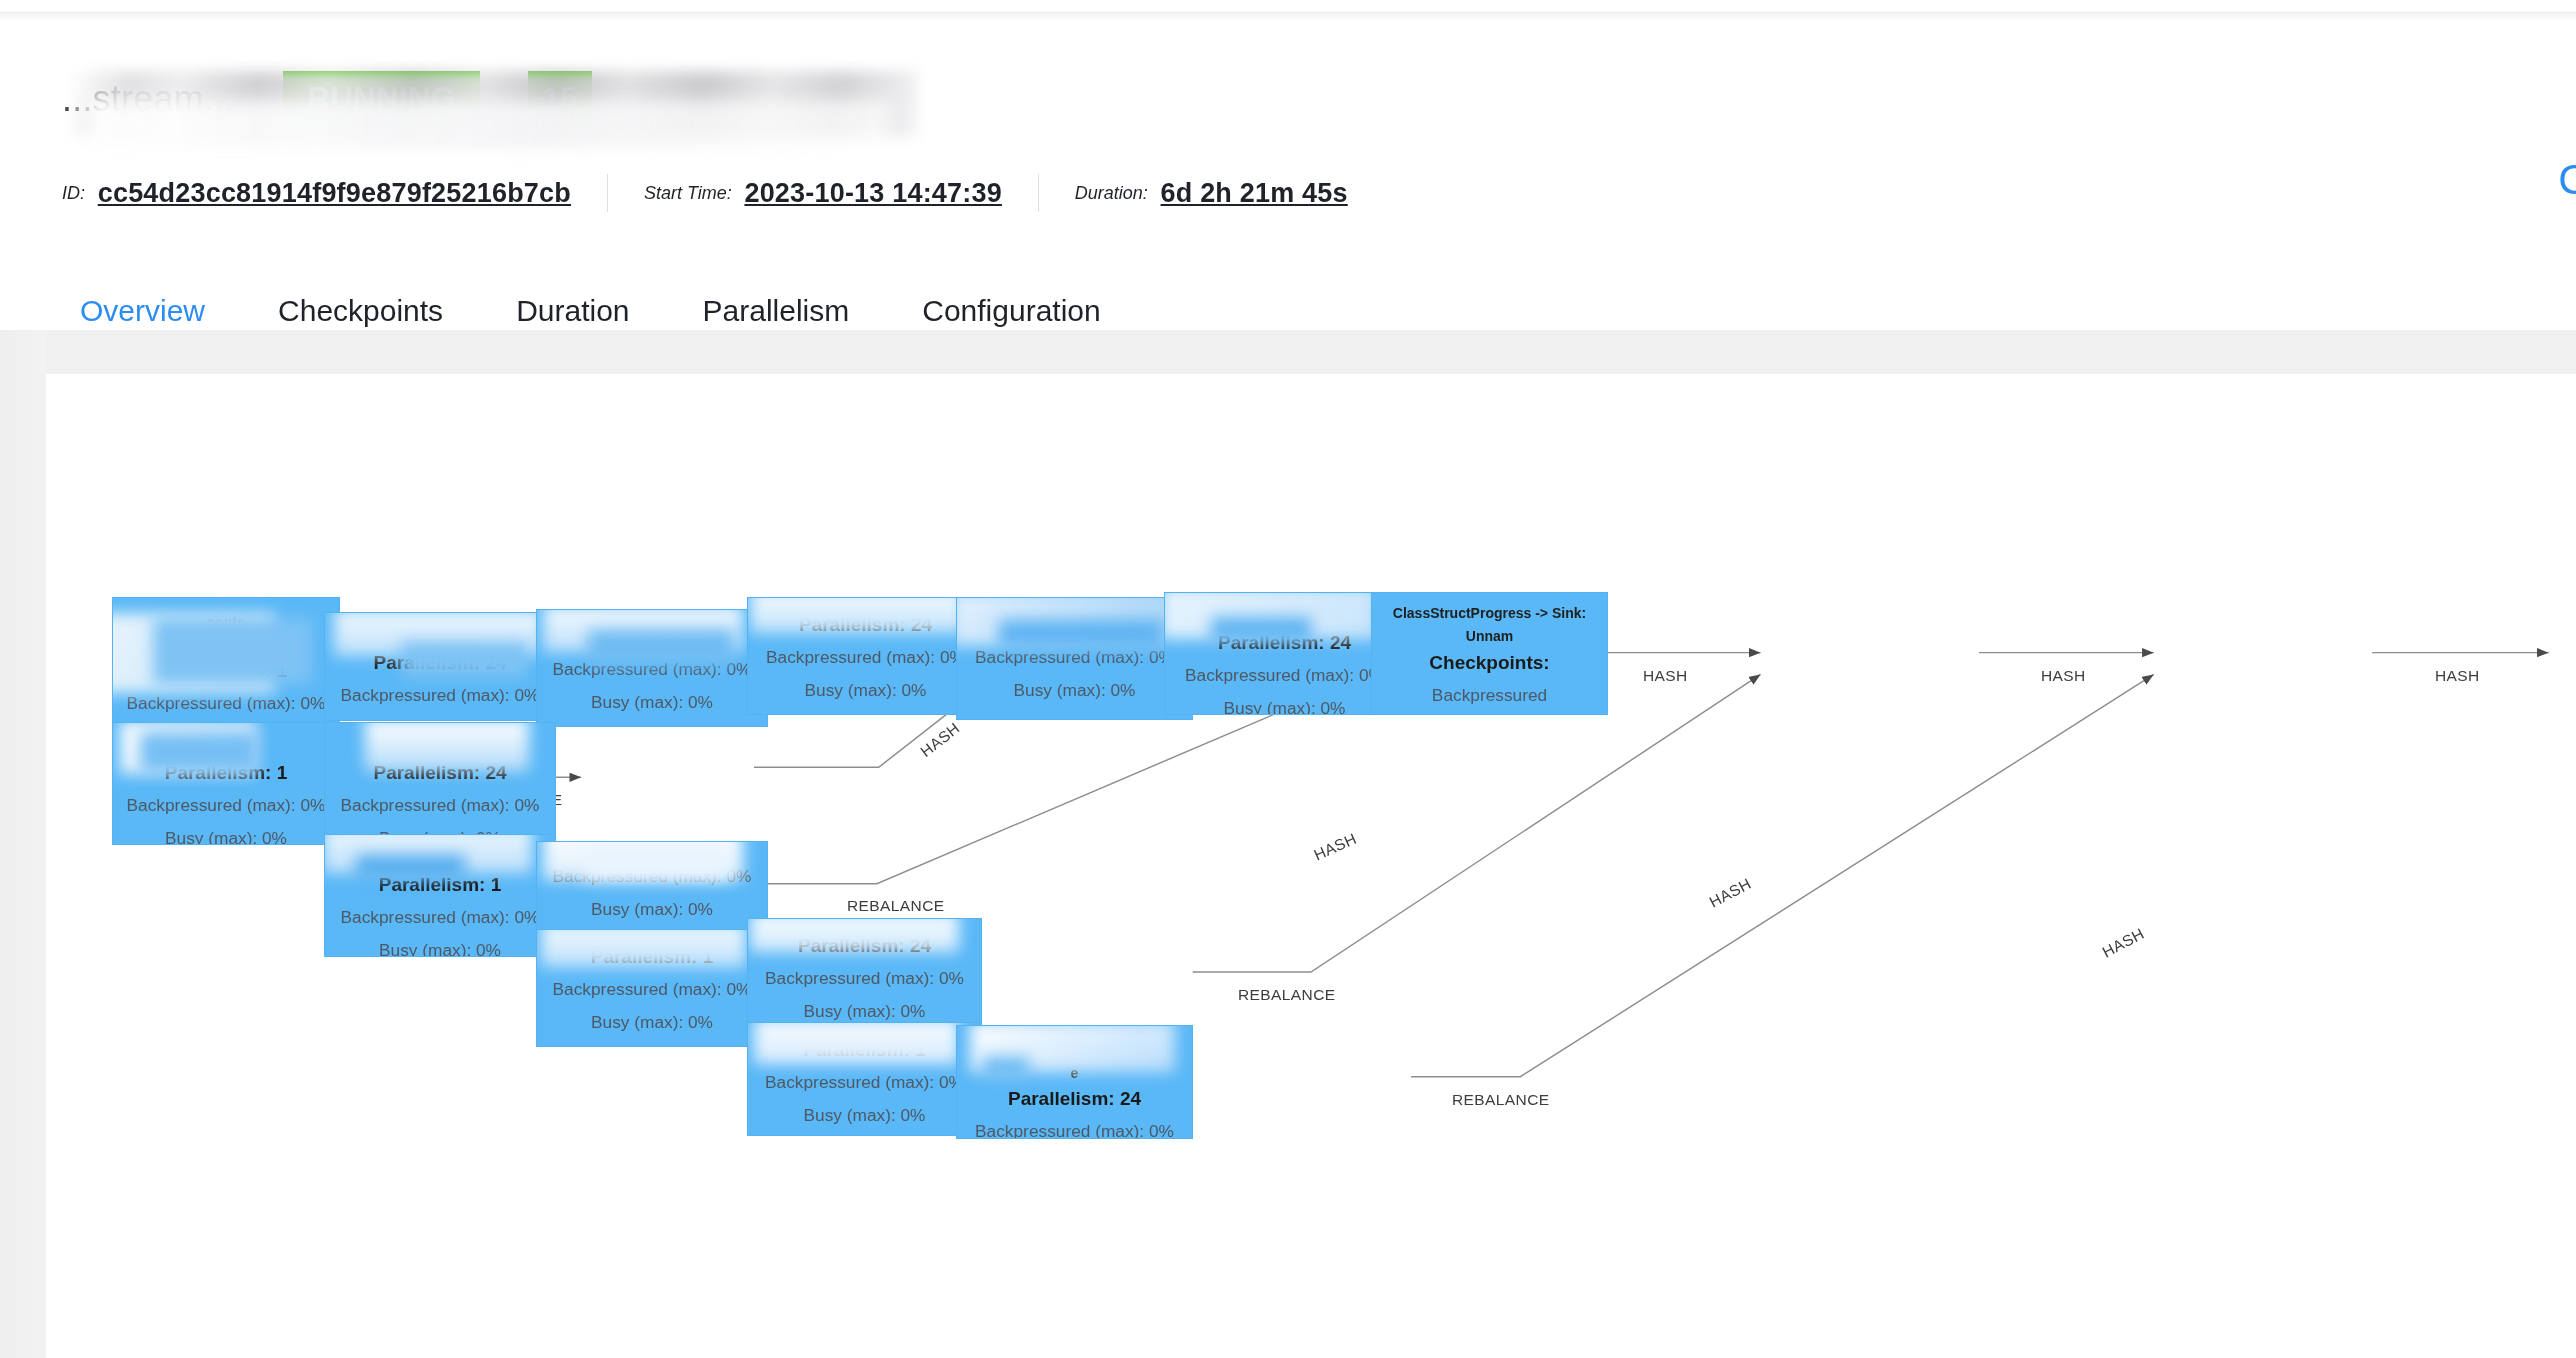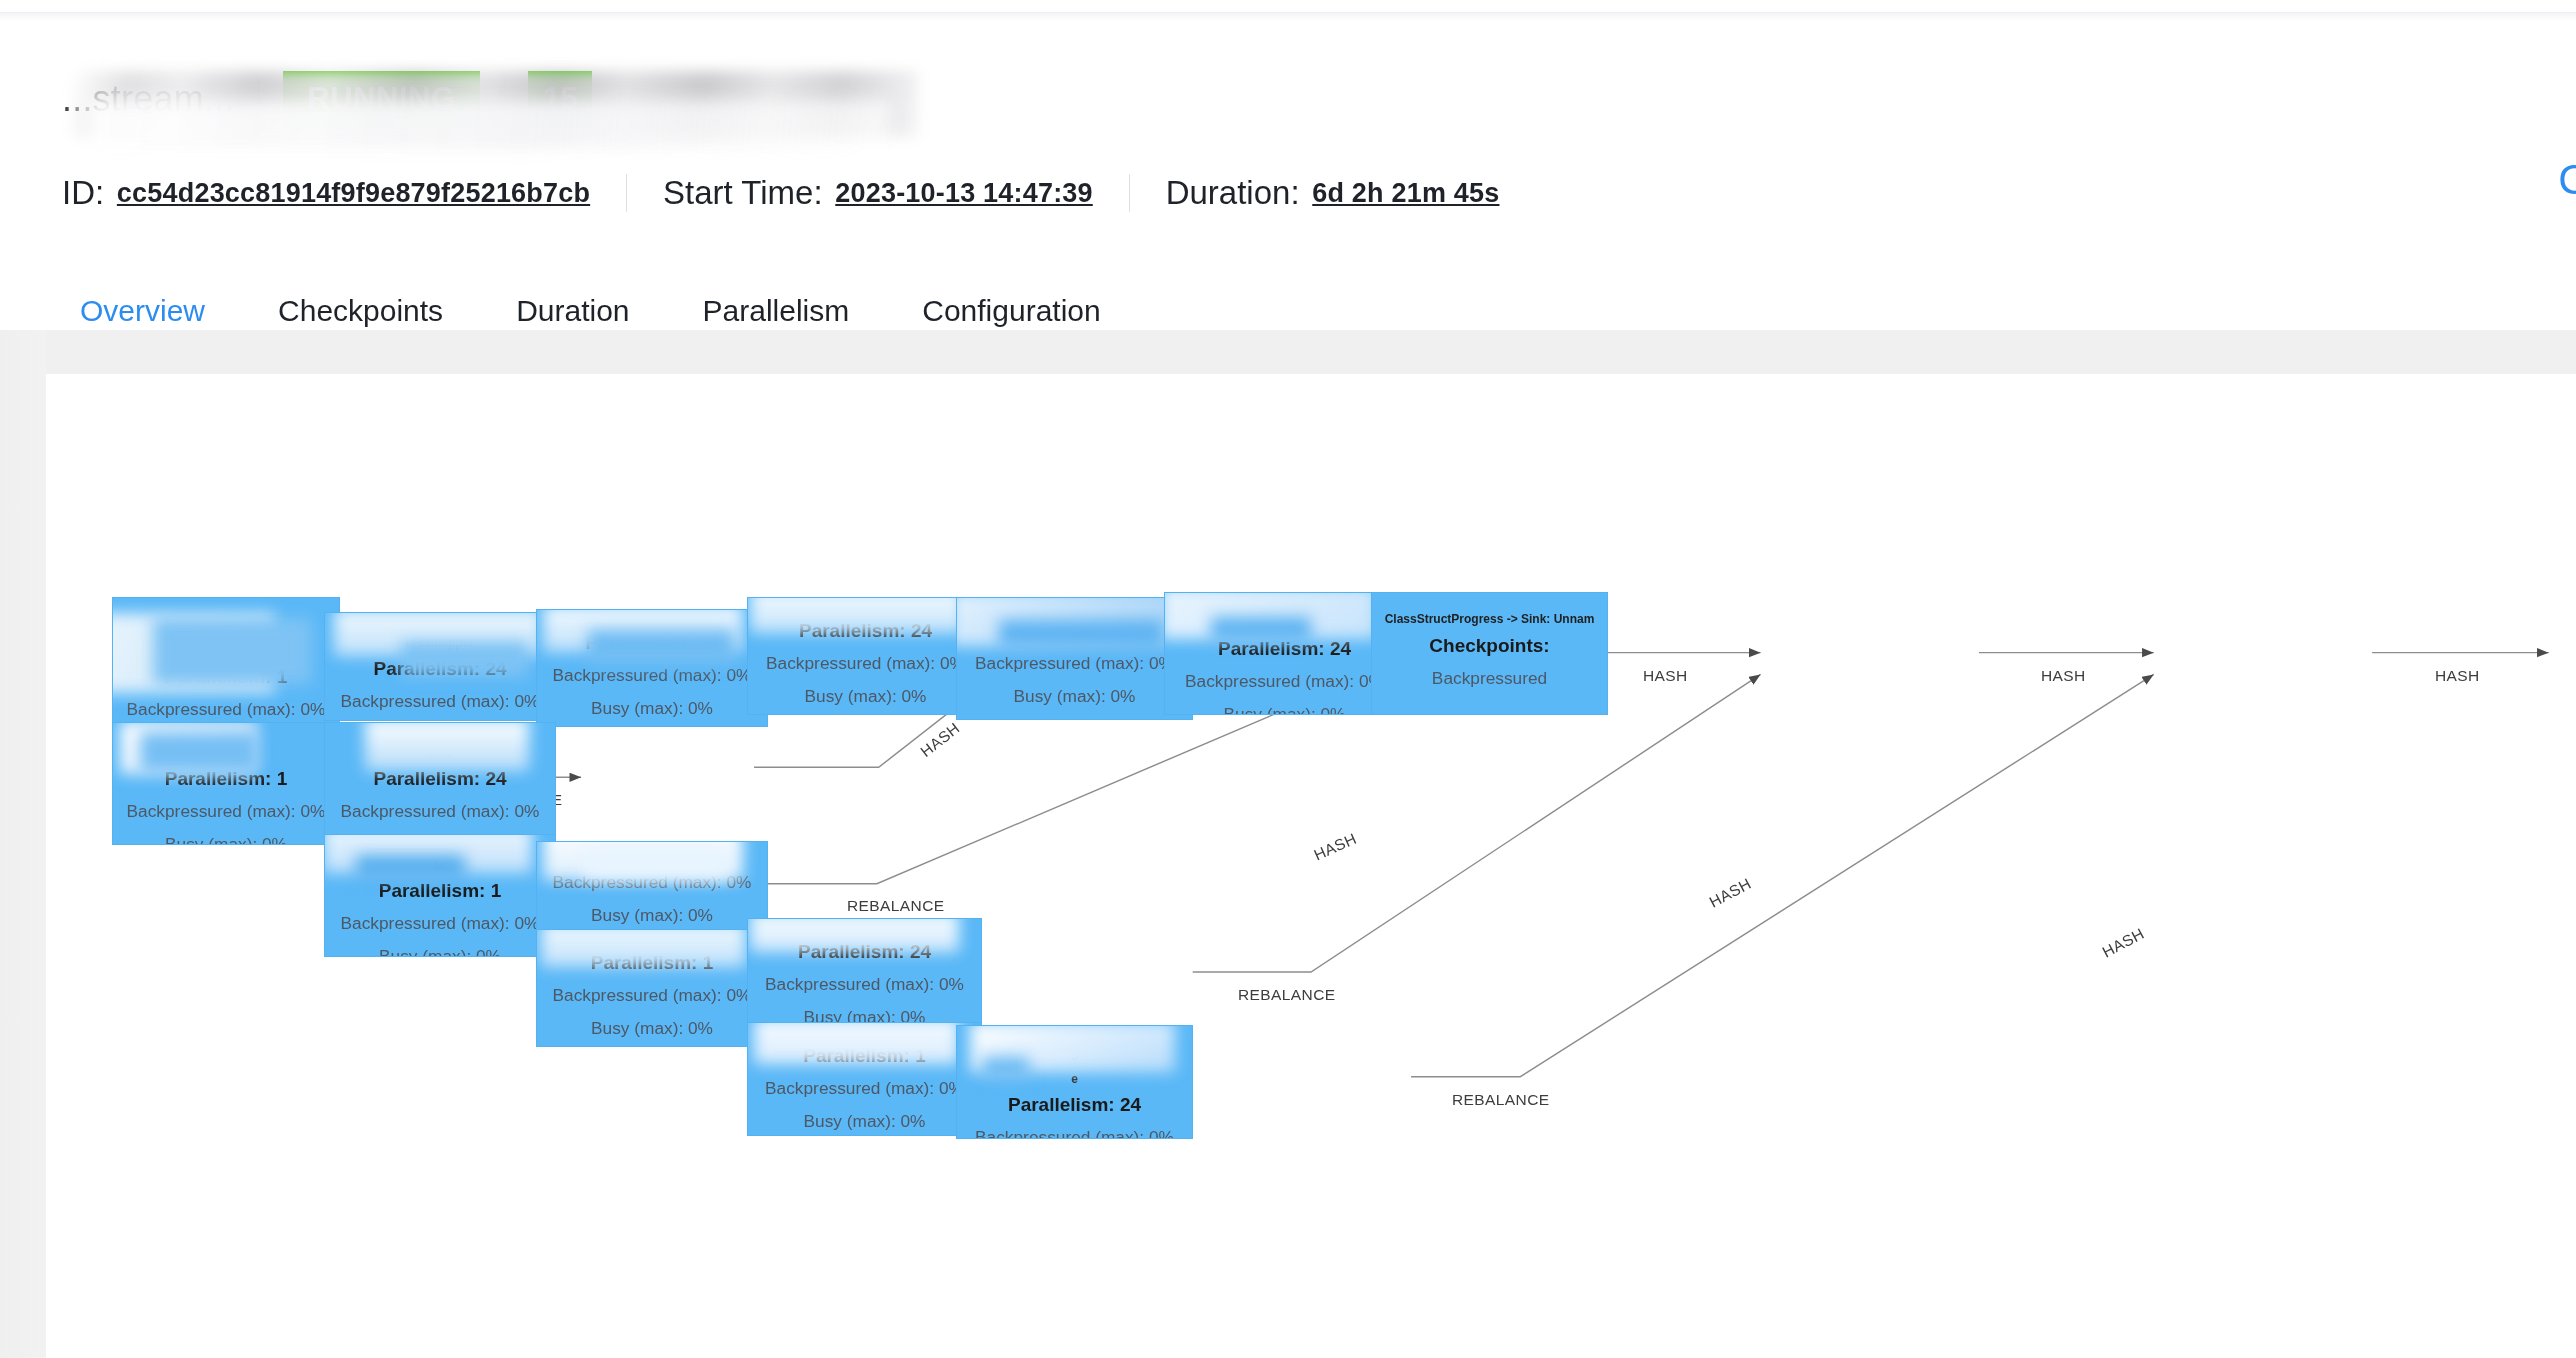--- a/index.html
+++ b/index.html
@@ -86,21 +86,21 @@
     height: 56px; min-width: 56px; padding: 0 14.6px;
     background: #52c41a; color: #ffffff;
     font-size: 31px; font-weight: 700;
   }
 
   
   .meta-row {
     position: absolute; left: 62px; top: 150px;
     display: flex; align-items: center; height: 44px;
   }
-  .meta-label { font-size: 33px; color: #1f2329; font-weight: 400; }
+  .meta-label { font-size: 18px; color: #1f2329; font-weight: 400; font-style: italic; }
   .meta-value { font-size: 27px; color: #1f2329; font-weight: 700; margin-left: 12.7px; letter-spacing: 0.2px; text-decoration: underline; }
   .meta-sep { width: 0.9px; height: 38px; background: #dcdfe6; margin: 0 36px; }
 
   .cancel-link {
     position: absolute; right: -36px; top: 135px;
     font-size: 42px; color: #2d8cf0; font-weight: 400;
     white-space: nowrap; cursor: pointer;
   }
 
   
@@ -140,23 +140,23 @@
   
   .node {
     position: absolute;
     background: #5ab8f7;
     border: 0.9px solid #55b2f0;
     text-align: center;
     overflow: hidden;
   }
   .node .ntitle {
     display: block;
-    font-size: 12px; font-weight: 700; color: #1f1f1f;
+    font-size: 14px; font-weight: 700; color: #1f1f1f;
     line-height: 23px; padding: 12.7px 11px 0 11px;
-    white-space: pre-line; word-break: break-word; margin-top: 6px;
+    white-space: pre-line; word-break: break-word;
   }
   .node .npar {
     display: block;
     font-size: 19px; font-weight: 700; color: #1a1a1a;
     margin-top: 3.6px;
   }
   .node .nstat {
     display: block;
     font-size: 17.3px; color: #4d5866; line-height: 24px;
     margin-top: 9px;

